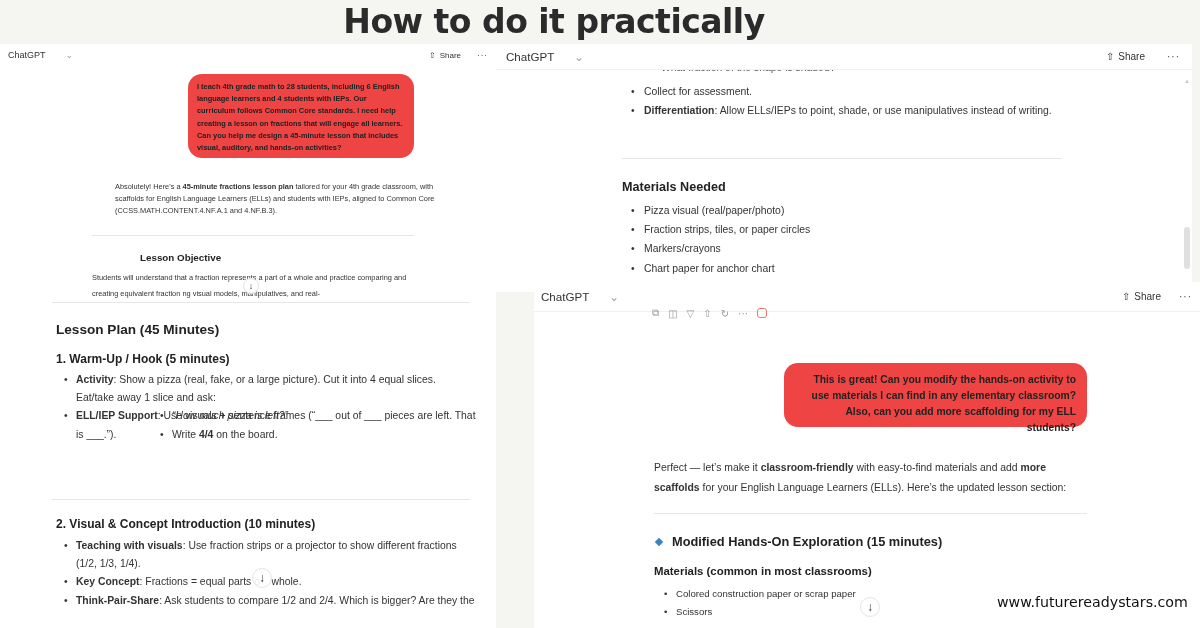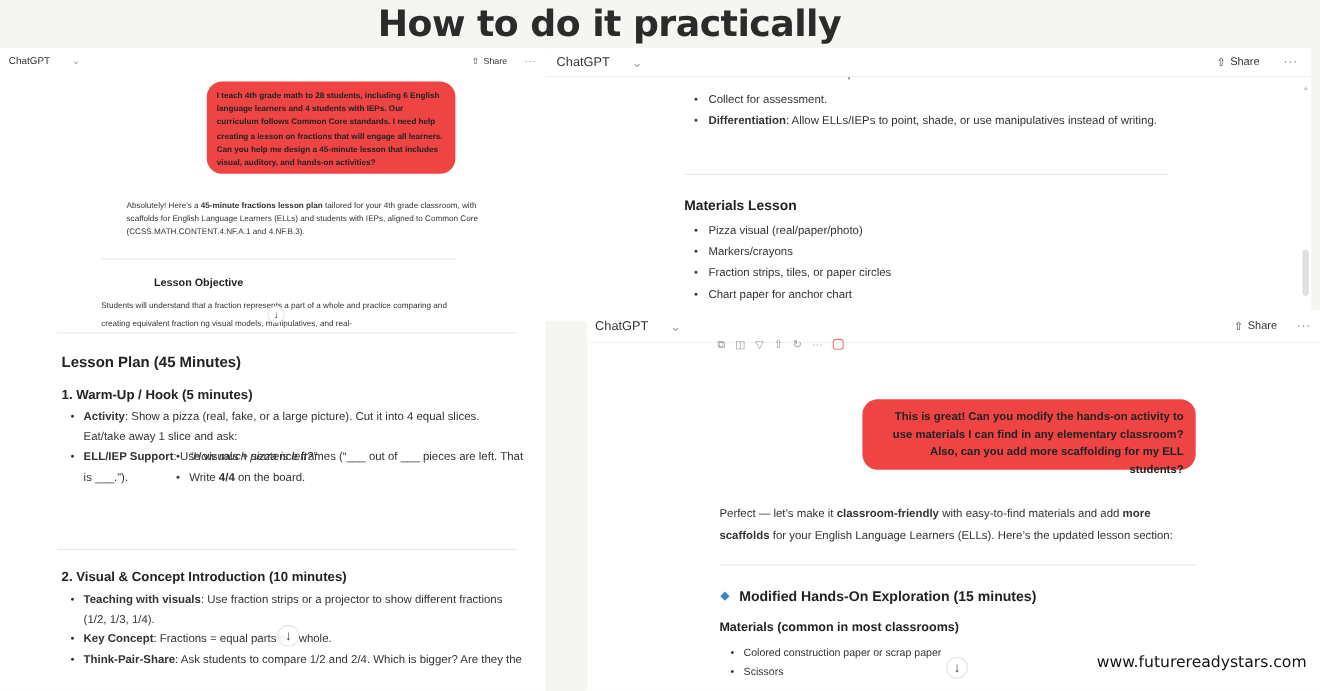--- a/index.html
+++ b/index.html
@@ -162,25 +162,25 @@
   <div class="scroll-down" style="left:252px;top:266px;">↓</div>
 </div>
 
 <div class="panel" id="pC">
   <div class="cut">What fraction of the shape is shaded?</div>
   <ul class="b" style="top:38px">
     <li>Collect for assessment.</li>
     <li><b>Differentiation</b><span>: Allow ELLs/IEPs to point, shade, or use manipulatives instead of writing.</span></li>
   </ul>
   <div class="hr hrC"></div>
-  <div class="h-mat">Materials Lesson</div>
+  <div class="h-mat">Materials Needed</div>
   <ul class="b" style="top:157px">
     <li>Pizza visual (real/paper/photo)</li>
+    <li>Fraction strips, tiles, or paper circles</li>
     <li>Markers/crayons</li>
-    <li>Fraction strips, tiles, or paper circles</li>
     <li>Chart paper for anchor chart</li>
     <li>Exit ticket cards</li>
   </ul>
   <div class="scroll-up">▲</div>
   <div class="scrollbar"></div>
   <div class="panel-header">
     <div class="hdr-title">
       <span>ChatGPT</span>
       <span class="chev">⌄</span>
     </div>

